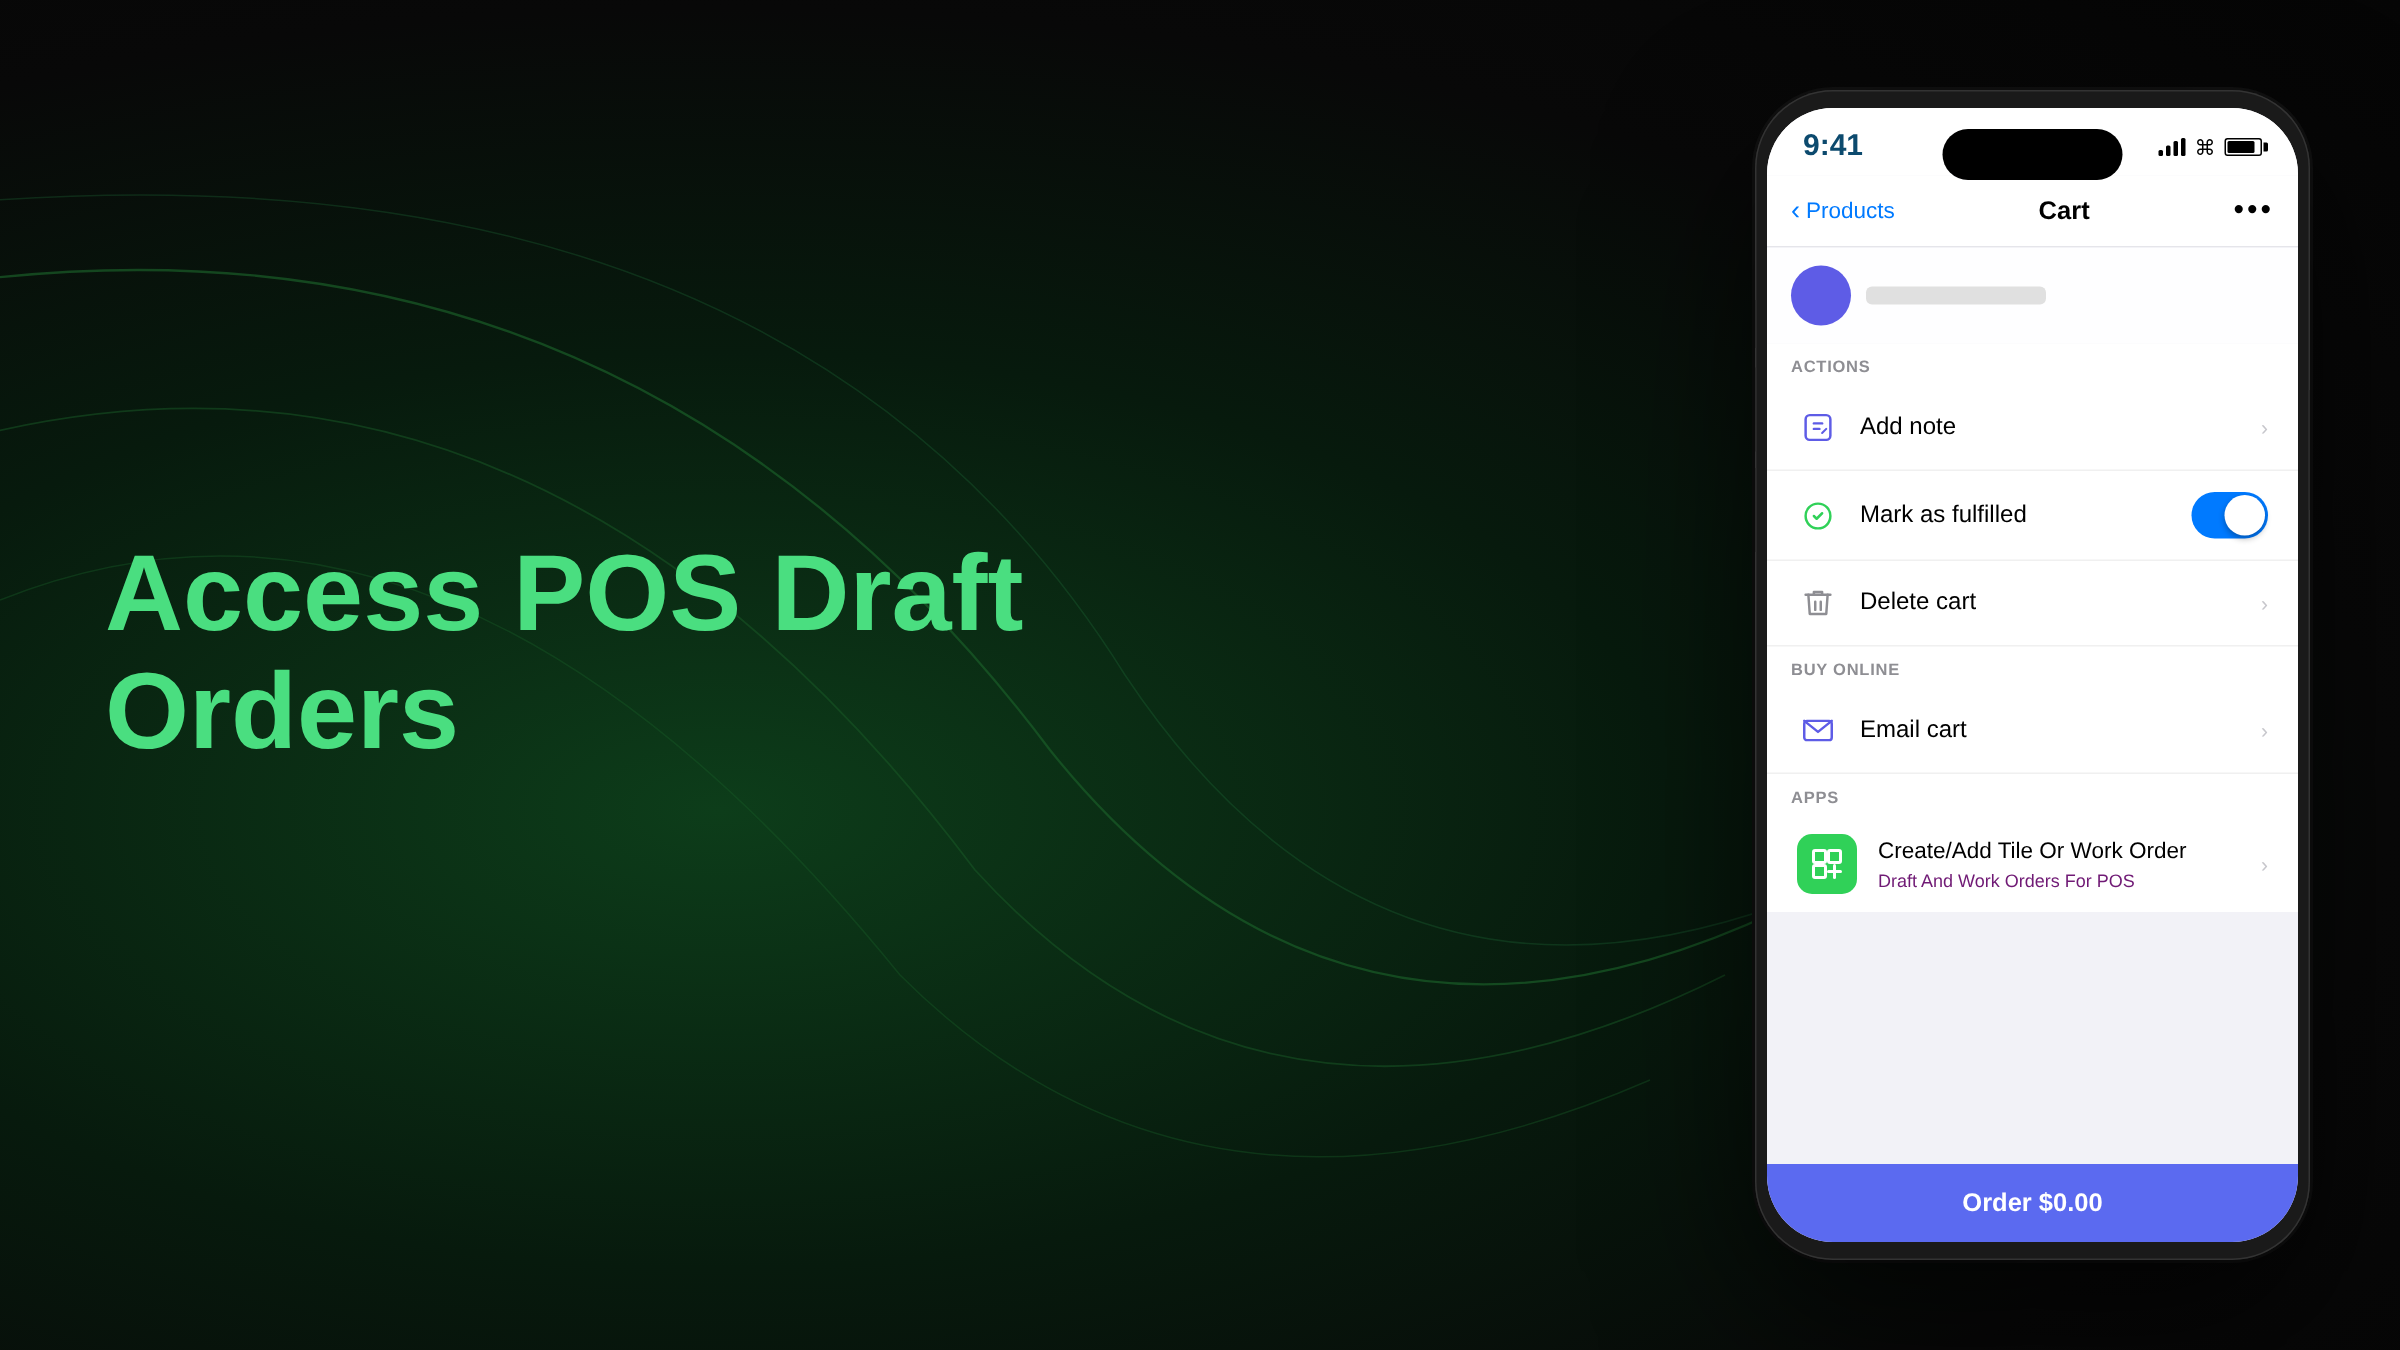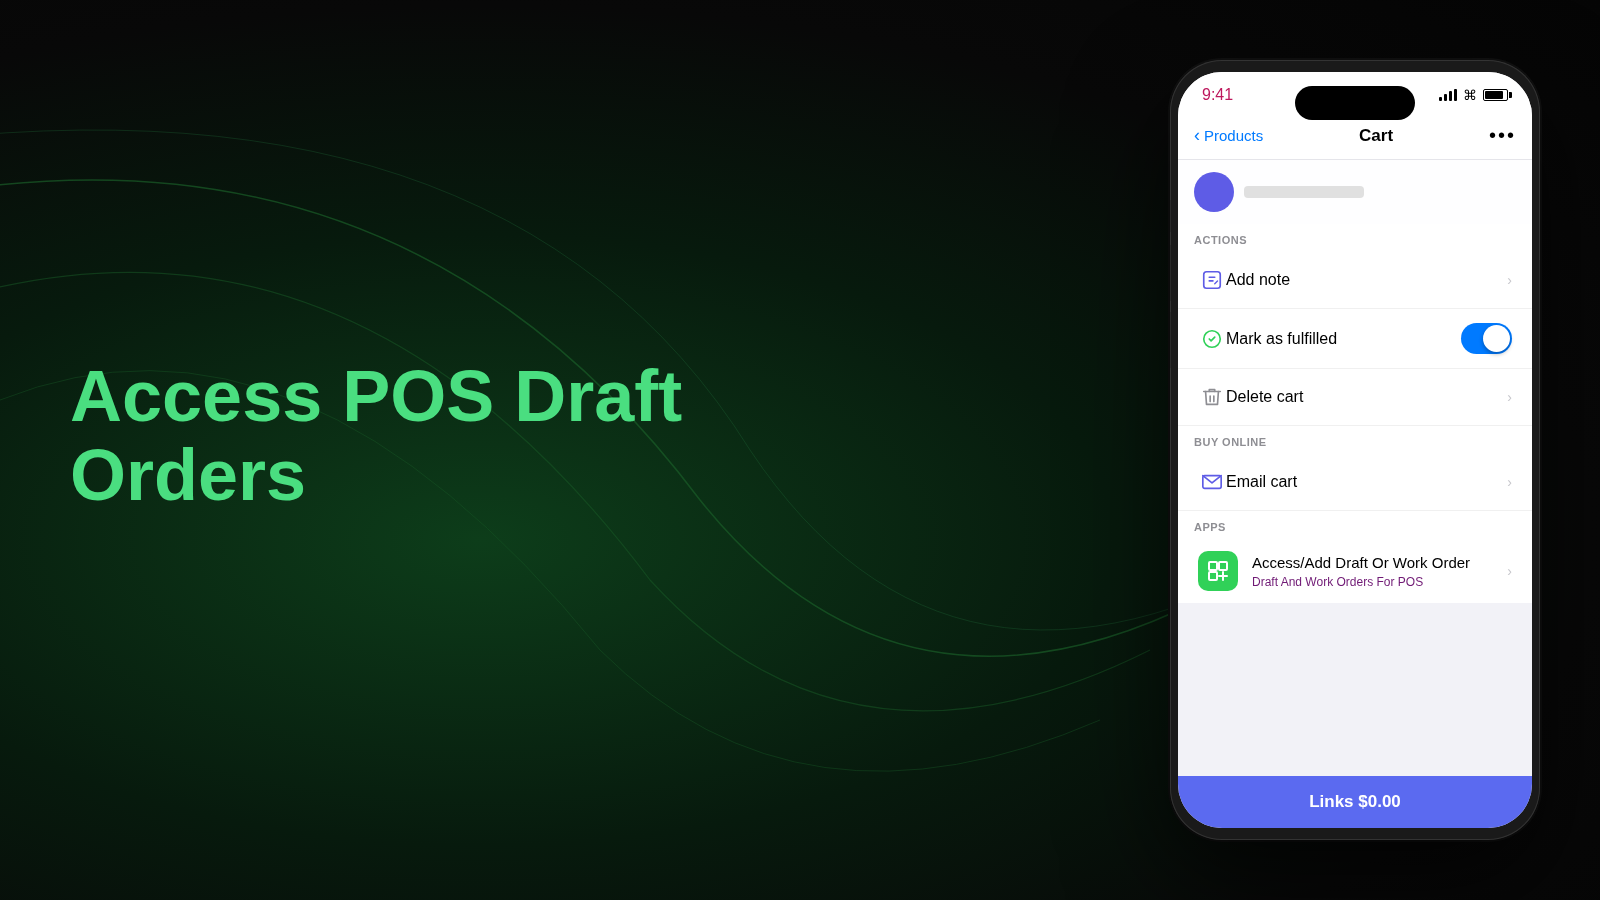--- a/index.html
+++ b/index.html
@@ -89,23 +89,23 @@
     .status-bar {
       background: #ffffff;
       padding: 14px 24px 8px;
       display: flex;
       justify-content: space-between;
       align-items: center;
       flex-shrink: 0;
     }
 
     .status-time {
-      font-size: 16px;
-      font-weight: 400;
-      color: #be185d;
+      font-size: 20px;
+      font-weight: 700;
+      color: #0c4a6e;
     }
 
     .status-icons {
       display: flex;
       align-items: center;
       gap: 6px;
     }
 
     
     .dynamic-island {
@@ -178,20 +178,21 @@
       padding: 10px 16px 6px;
       text-transform: uppercase;
     }
 
     .menu-item {
       display: flex;
       align-items: center;
       padding: 14px 20px;
       border-bottom: 1px solid #f0f0f0;
       background: #ffffff;
+      gap: 14px;
     }
 
     .menu-item-icon {
       width: 28px;
       height: 28px;
       display: flex;
       align-items: center;
       justify-content: center;
       flex-shrink: 0;
       color: #555;
@@ -535,31 +536,31 @@
             <div class="app-icon-wrapper">
               <svg width="24" height="24" viewBox="0 0 24 24" fill="none" stroke="white" stroke-width="2" stroke-linecap="round" stroke-linejoin="round">
                 <rect x="3" y="3" width="8" height="8" rx="1"></rect>
                 <rect x="13" y="3" width="8" height="8" rx="1"></rect>
                 <rect x="3" y="13" width="8" height="8" rx="1"></rect>
                 <line x1="13" y1="17" x2="21" y2="17"></line>
                 <line x1="17" y1="13" x2="17" y2="21"></line>
               </svg>
             </div>
             <div class="app-item-text">
-              <div class="app-item-title">Access/Add Draft Or Work Order</div>
+              <div class="app-item-title">Create/Add Tile Or Work Order</div>
               <div class="app-item-subtitle">Draft And Work Orders For POS</div>
             </div>
             <span class="app-item-chevron">›</span>
           </div>
 
         </div>
 
         <div class="gray-area"></div>
 
       </div>
 
       <div class="charge-bar">
-        <span class="charge-text">Links $0.00</span>
+        <span class="charge-text">Order $0.00</span>
       </div>
 
     </div>
   </div>
 </div>
 
 </body></html>

